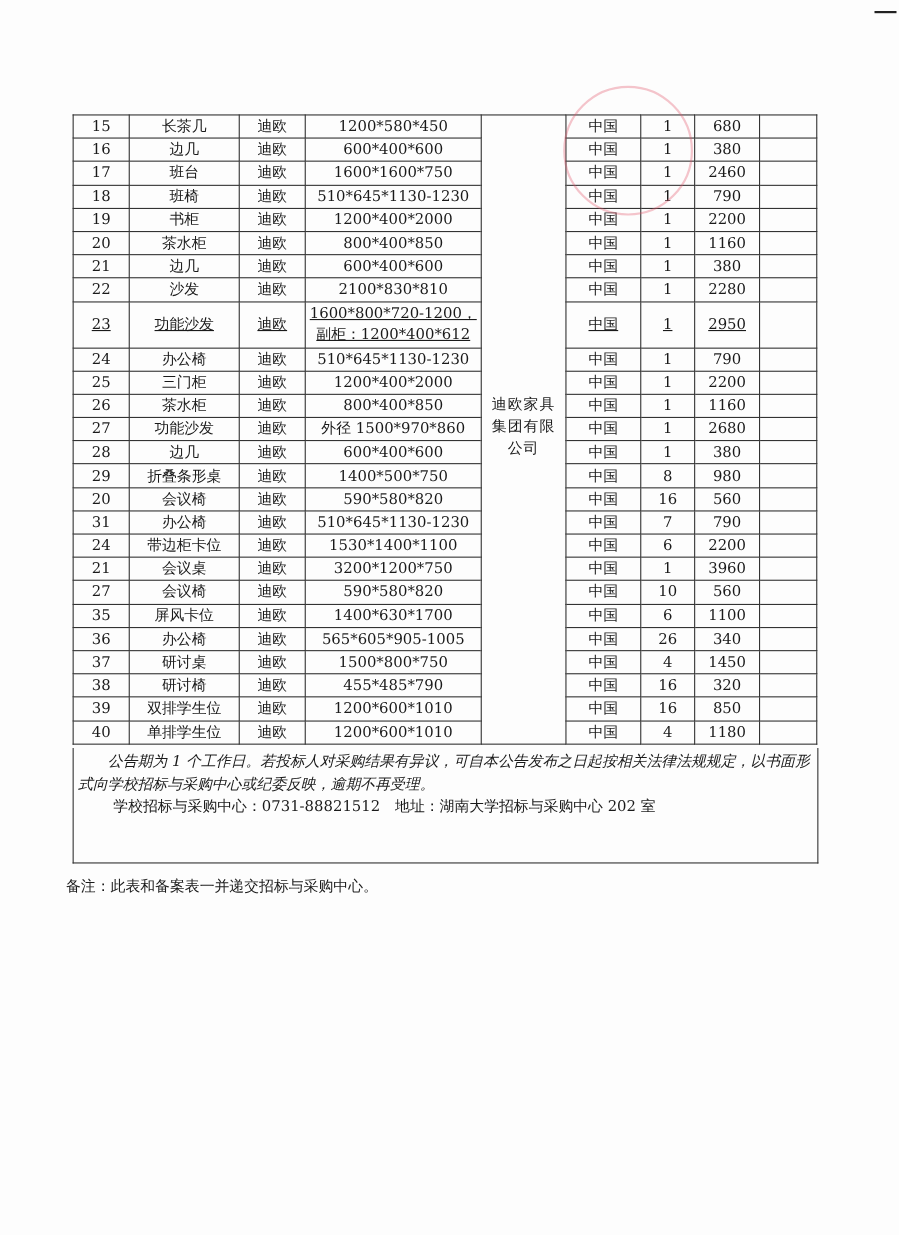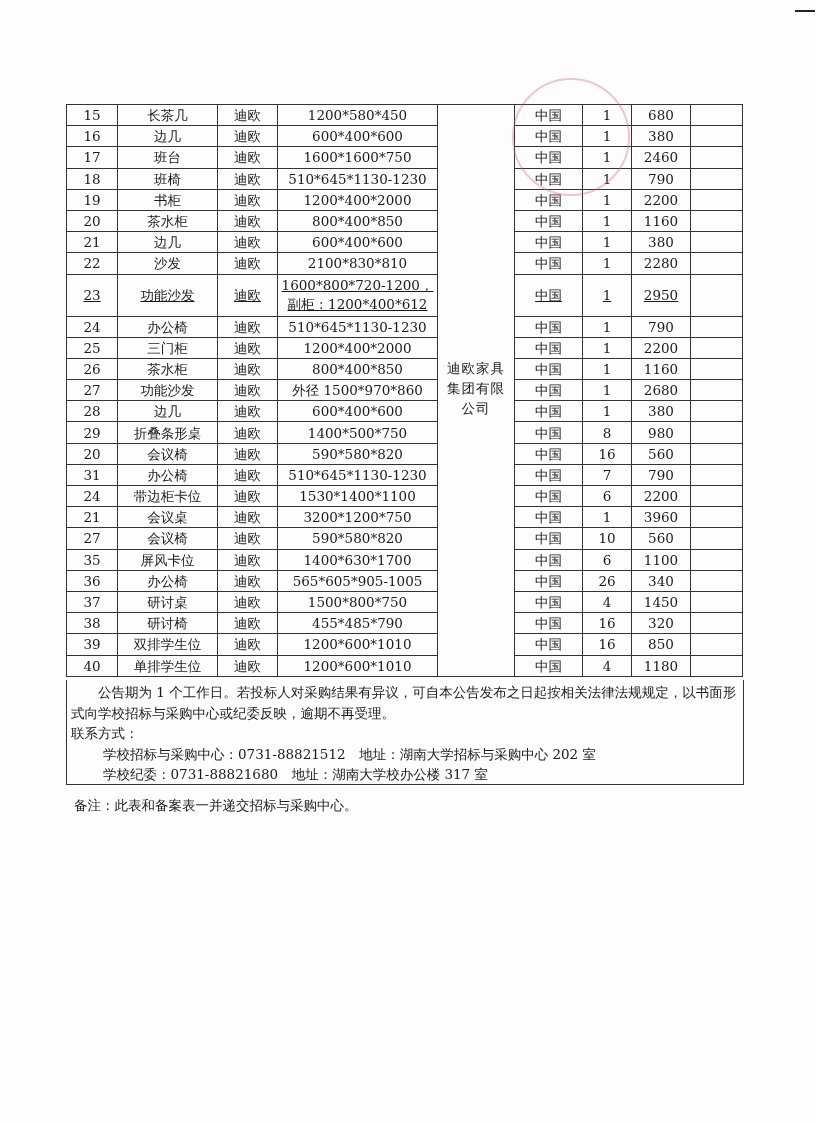--- a/index.html
+++ b/index.html
@@ -23,23 +23,23 @@
   table.main tr { height: 21.2px; margin-left: 16px; }
   table.main tr.tall { height: 42px; text-decoration: underline; }
   table.main tr.tall td.spec { line-height: 19px; white-space: normal; }
   td.supplier { line-height: 20px !important; white-space: normal !important; font-size: 13.5px; letter-spacing: 1px; }
   td.blank { }
   .remarks {
     position: absolute; left: 66px; top: 680px; width: 672px; height: 102px; border: 1px solid #333;
     border-top: none; font-size: 13.5px; line-height: 20.5px; padding: 2px 0 0 4px; box-sizing: content-box;
   }
   .remarks p { margin: 0; }
-  .indent { text-indent: 2em; }
+  .indent { text-indent: 2em; font-style: italic; }
   .contact-line { padding-left: 32px; }
-  .note { position: absolute; left: 74px; top: 797px; font-size: 13.5px; }
+  .note { position: absolute; left: 60px; top: 797px; font-size: 13.5px; }
 </style>
 </head>
 <body>
 
 <div class="corner-mark"></div>
 
 <table class="main">
   <colgroup>
     <col style="width:51px">
       <col style="width:100px">
@@ -316,18 +316,16 @@
         <td>1180</td>
         <td class="blank"></td>
       </tr>
     </tbody>
 </table>
 
 <div class="stamp"></div>
 
 <div class="remarks">
   <p class="indent">公告期为 1 个工作日。若投标人对采购结果有异议，可自本公告发布之日起按相关法律法规规定，以书面形式向学校招标与采购中心或纪委反映，逾期不再受理。</p>
-  <p>联系方式：</p>
   <p class="contact-line">学校招标与采购中心：0731-88821512　地址：湖南大学招标与采购中心 202 室</p>
-  <p class="contact-line">学校纪委：0731-88821680　地址：湖南大学校办公楼 317 室</p>
 </div>
 
 <div class="note">备注：此表和备案表一并递交招标与采购中心。</div>
 
 </body></html>

